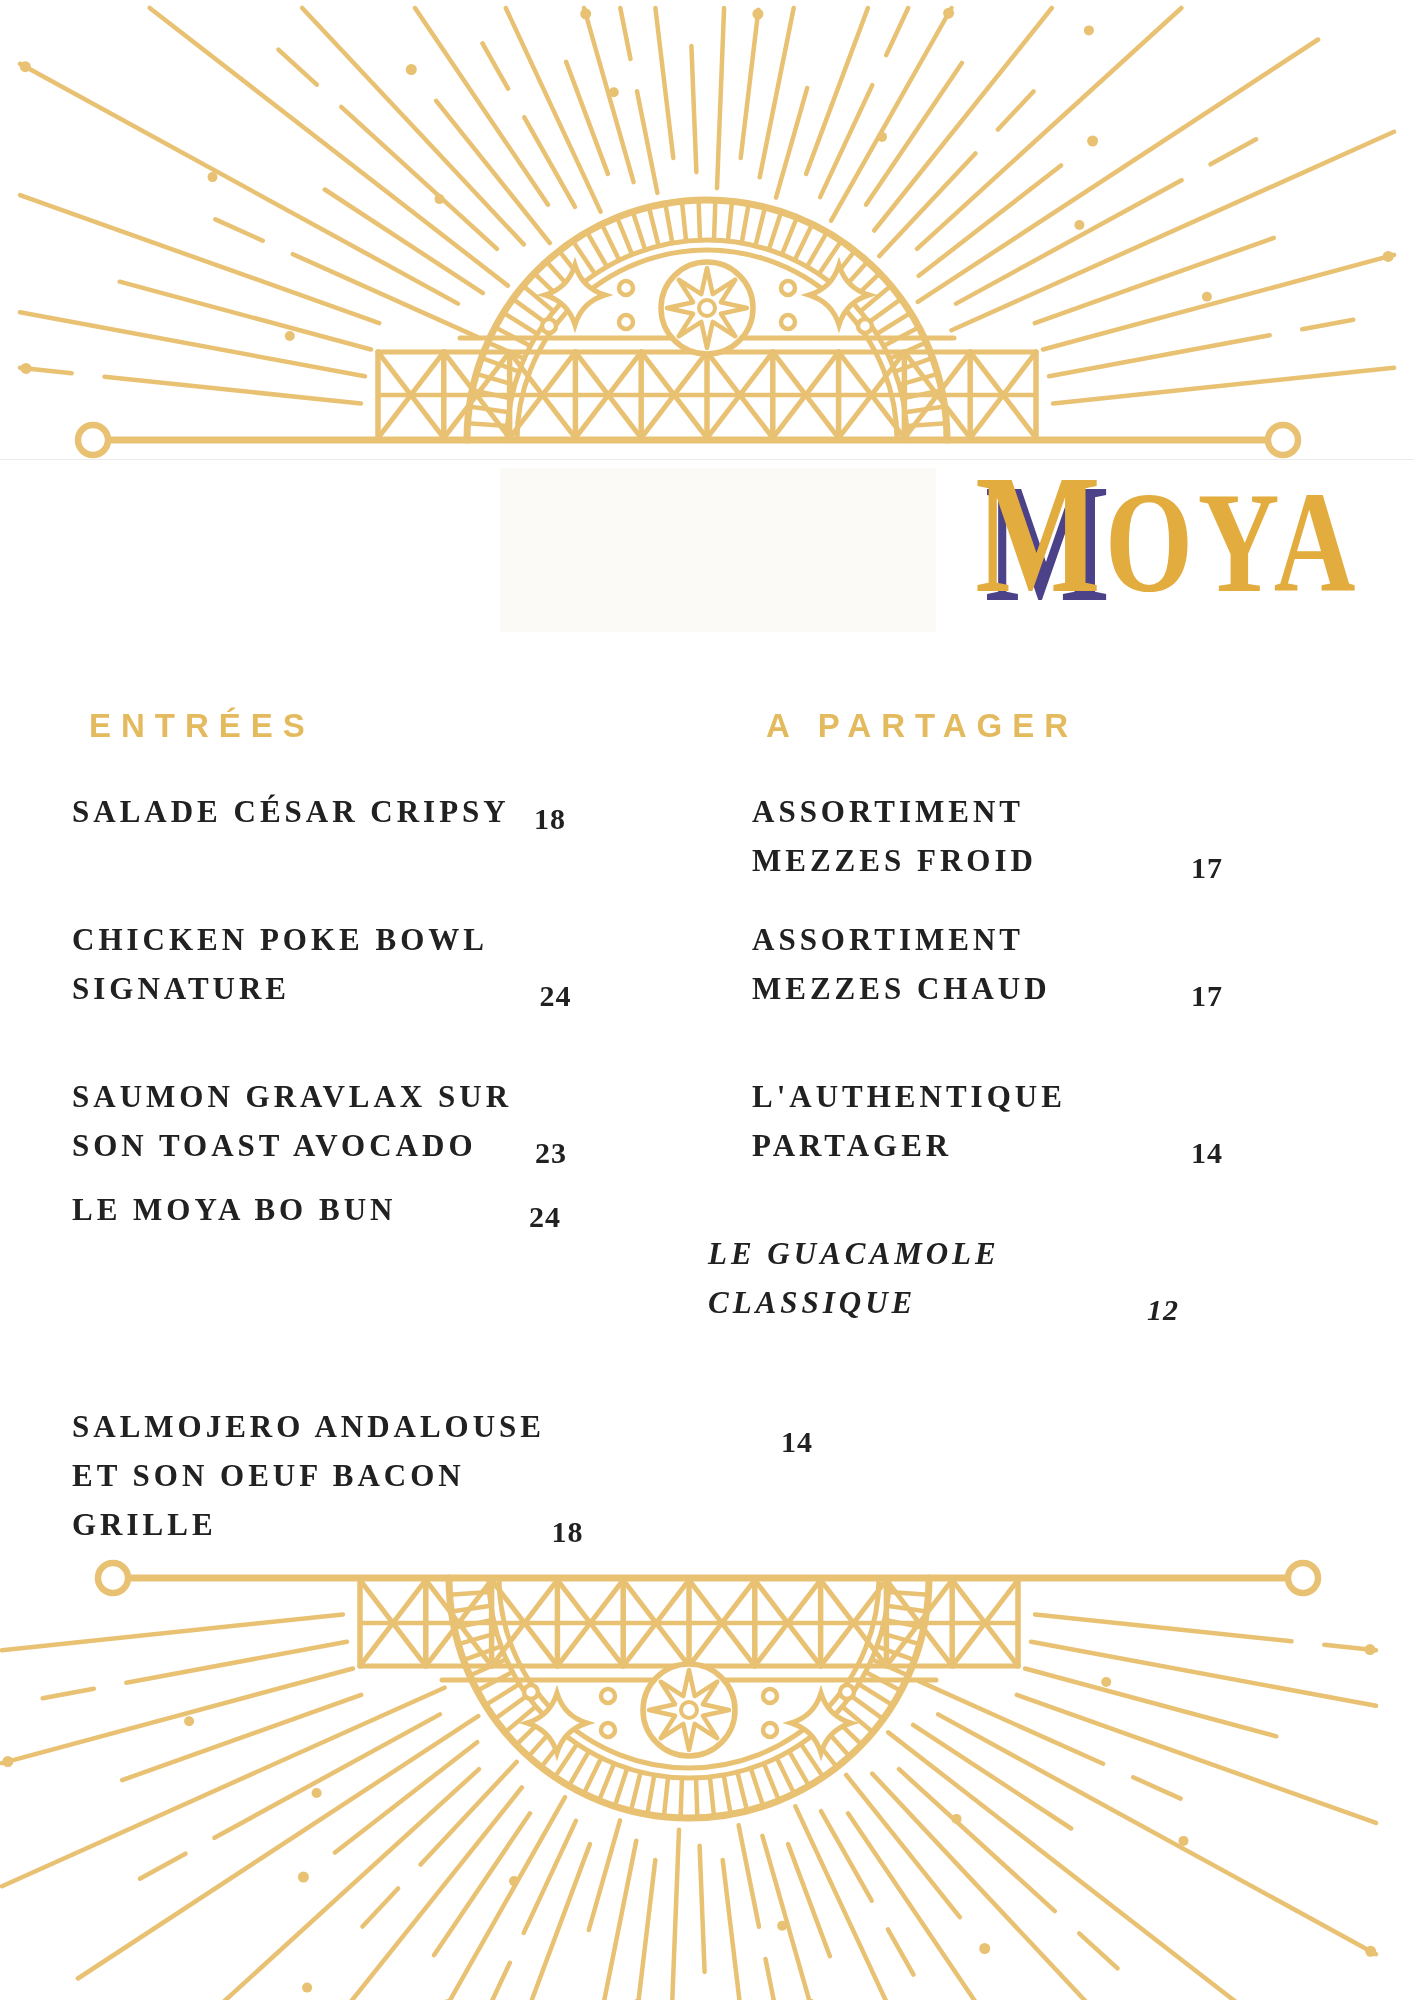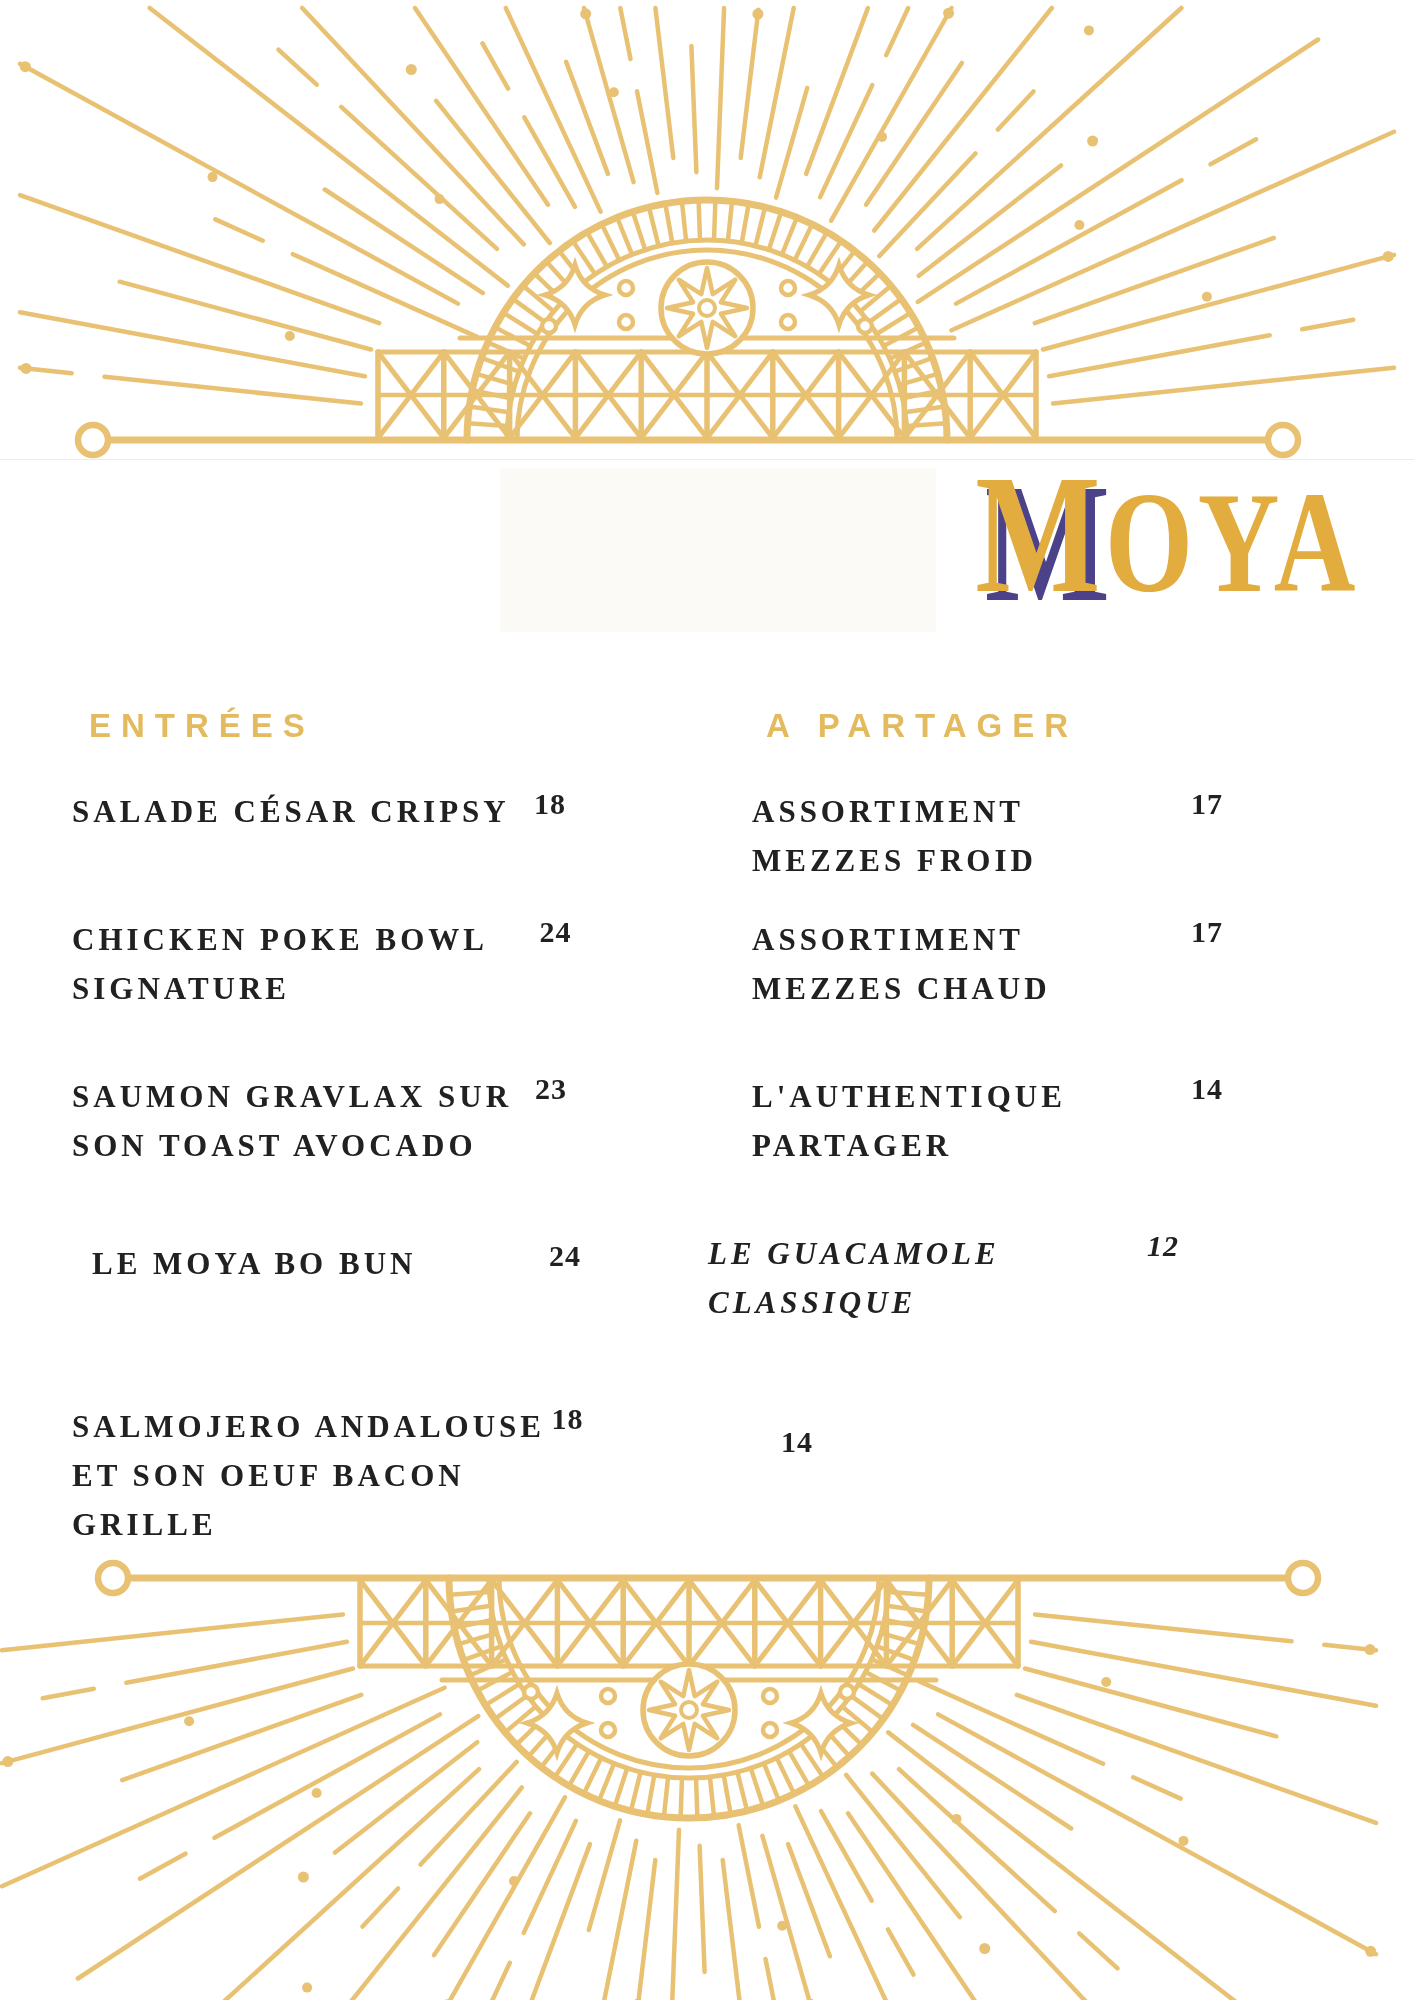--- a/index.html
+++ b/index.html
@@ -25,21 +25,21 @@
     font-weight:700;letter-spacing:6px;white-space:nowrap;}
   .logo-m{font-size:170px;line-height:196px;color:var(--logo-gold);
     text-shadow:12px 9px 0 var(--logo-purple);}
   .logo-rest{font-size:145px;color:var(--logo-gold);}
   .section-title{position:absolute;top:693px;margin:14px;
     font-family:"Liberation Sans","DejaVu Sans",sans-serif;
     font-weight:700;font-size:33px;letter-spacing:10px;color:var(--heading-gold);}
   #sec0 .section-title{left:75px;}
   #sec1 .section-title{left:752px;}
   .menu-section{position:absolute;inset:0;}
-  .item-row{position:absolute;display:flex;align-items:flex-start;}
+  .item-row{position:absolute;display:flex;align-items:flex-end;}
   .item-name{flex:1;font-weight:700;font-size:31px;line-height:49px;
     letter-spacing:4px;color:var(--text);}
   .item-name div{white-space:nowrap;}
   .item-price{width:90px;text-align:center;font-weight:700;font-size:30px;
     letter-spacing:1px;color:var(--text);}
 </style>
 </head>
 <body>
 
 <div class="ornament-top" id="ornament-top"><svg width="1414" height="470" viewBox="0 0 1414 470" fill="none" stroke="#E8C173" stroke-linecap="round">
@@ -226,21 +226,21 @@
         </div>
         <div class="item-price">24</div>
       </div>
       <div class="item-row" style="left: 72px; width: 518px; top: 1072px;">
         <div class="item-name">
           <div>SAUMON GRAVLAX SUR</div>
           <div>SON TOAST AVOCADO</div>
         </div>
         <div class="item-price">23</div>
       </div>
-      <div class="item-row" style="left: 72px; width: 518px; top: 1239px; margin-left: 20px;">
+      <div class="item-row" style="left: 72px; width: 518px; top: 1185px;">
         <div class="item-name">
           <div>LE MOYA BO BUN</div>
         </div>
         <div class="item-price">24</div>
       </div>
       <div class="item-row" style="left: 72px; width: 518px; top: 1402px;">
         <div class="item-name">
           <div>SALMOJERO ANDALOUSE</div>
           <div>ET SON OEUF BACON</div>
           <div>GRILLE</div>

